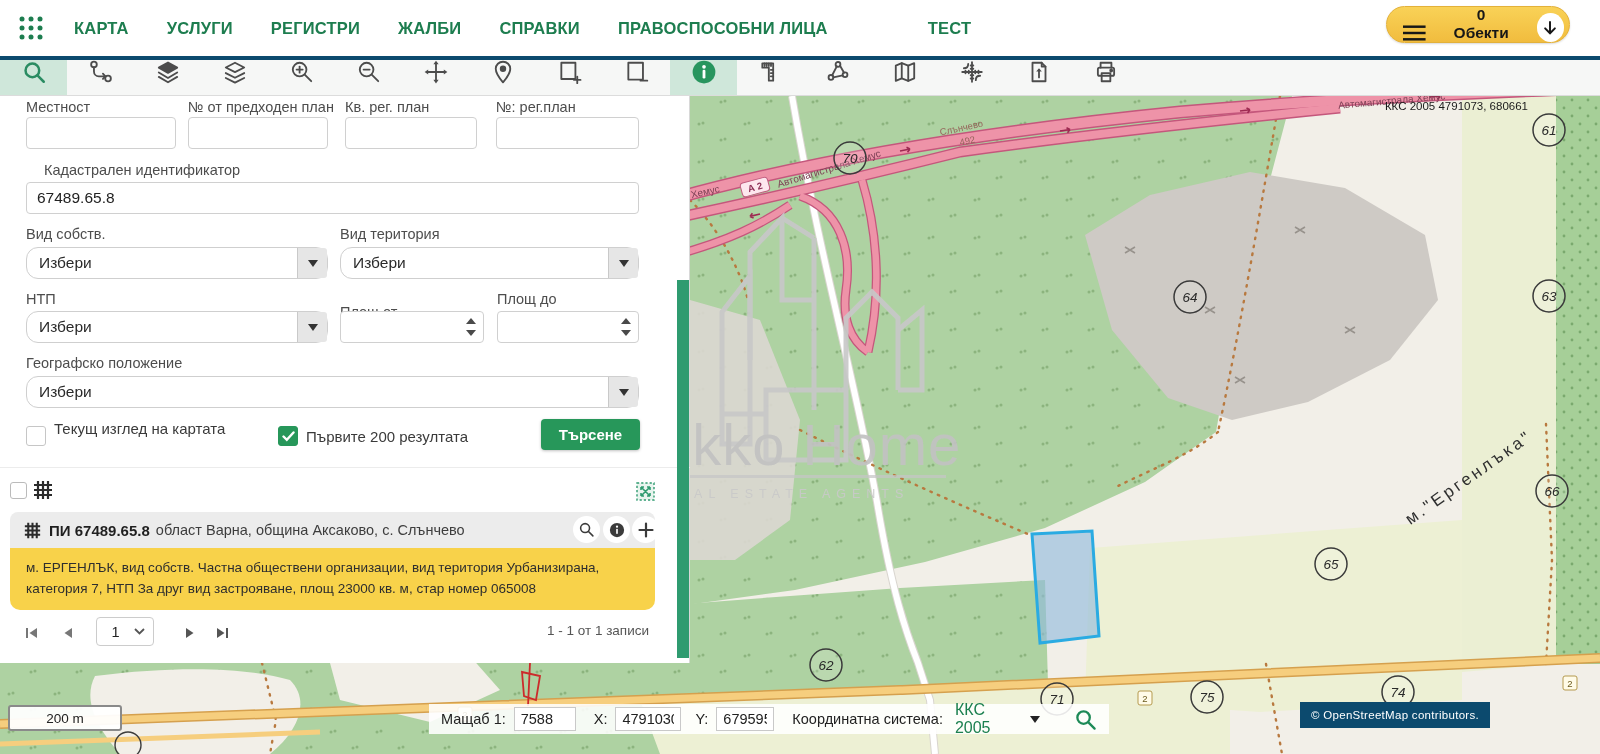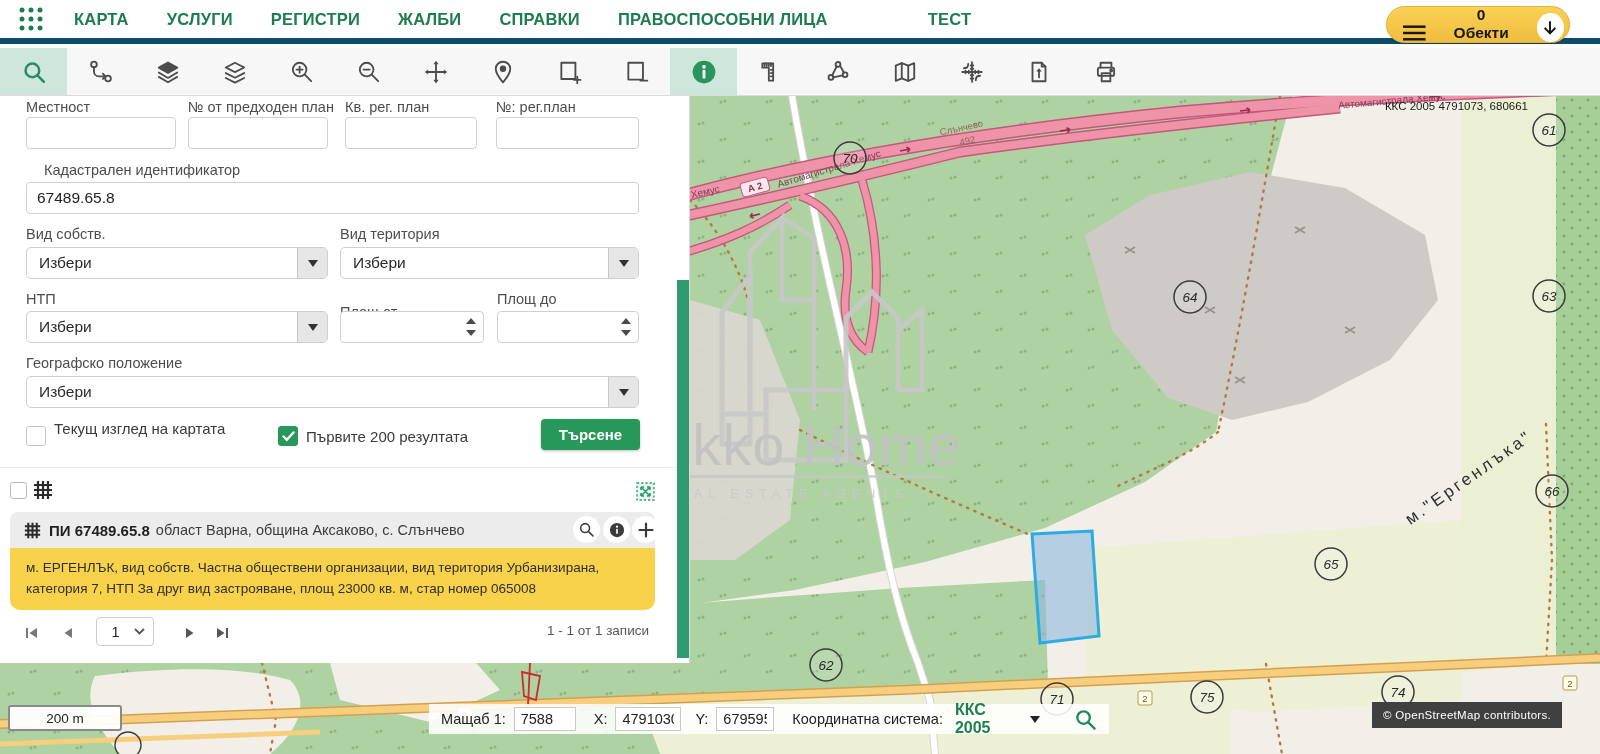--- a/index.html
+++ b/index.html
@@ -1,20 +1,20 @@
 <!DOCTYPE html>
 <html><head>
 <meta charset="utf-8">
 <style>
   * { margin:0; padding:0; box-sizing:border-box; }
   html,body { width:1600px; height:754px; overflow:hidden; background:#fff;
     font-family:"Liberation Sans", sans-serif; }
   
-  #topnav { position:absolute; left:0; top:0; width:1600px; height:44px; background:#fff;
-    border-bottom:6px solid #0c4a6e; display:flex; align-items:center; z-index:30; }
+  #topnav { position:absolute; left:0; top:0; width:1600px; height:60px; background:#fff;
+    border-bottom:4px solid #0c4a6e; display:flex; align-items:center; z-index:30; }
   #apps-grid { margin-left:16px; width:30px; height:30px; cursor:pointer; }
   #nav-list { display:flex; align-items:center; gap:38px; margin-left:28px; }
   .nav-item { color:#1d7d4f; font-weight:bold; font-size:16.5px; letter-spacing:.2px; cursor:pointer; white-space:nowrap; }
   .nav-item:last-child { margin-left:62px; }
   #objects-pill { position:absolute; right:30px; top:6px; height:37px; width:184px; border-radius:19px;
     background:linear-gradient(#f9d257,#f1bc3e); border:1px solid #e3b13a; display:flex; align-items:flex-end;
     padding:0 5px 0 16px; cursor:pointer; box-shadow:0 1px 2px rgba(0,0,0,.15); z-index:31;gap:28px;}
   #objects-pill .label { font-weight:bold; font-size:15.5px; color:#171717; flex:1; text-align:center; }
   #objects-pill .circ { width:29px; height:29px; border-radius:50%; background:#fff; display:flex;
     align-items:center; justify-content:center; }
@@ -26,21 +26,21 @@
   .tool.active { background:#cfe7da; }
   
   #map { position:absolute; left:0; top:96px; z-index:1; }
   
   #panel { position:absolute; left:0; top:96px; width:690px; height:567px; background:#fff;
     border-right:1px solid #d8d8d8; z-index:10; }
   #panel-scroll { position:absolute; right:0; top:184px; width:12px; height:378px; background:#2f9b70; cursor:pointer; }
   .flabel { position:absolute; font-size:14.5px; color:#4d4d4d; white-space:nowrap; }
   .tinput { position:absolute; height:32px; border:1px solid #d0d0d0; border-radius:4px; background:#fff;
     font-size:15.5px; color:#222; padding:0 10px; font-family:inherit; }
-  .dd { position:absolute; height:32px; border:1px solid #cfcfcf; border-radius:5px; background:#fff;
+  .dd { position:absolute; height:32px; border:1px solid #cfcfcf; border-radius:12px; background:#fff;
     display:flex; align-items:center; cursor:pointer; }
   .dd .val { flex:1; font-size:15.5px; color:#2a2a2a; padding-left:12px; }
   .dd .btn { width:30px; height:100%; background:#e6e6e6; border-left:1px solid #c9c9c9;
     border-radius:0 3px 3px 0; display:flex; align-items:center; justify-content:center; }
   .dd .tri { width:0; height:0; border-left:5px solid transparent; border-right:5px solid transparent;
     border-top:7px solid #333; }
   .spin { position:absolute; height:32px; border:1px solid #d0d0d0; border-radius:4px; background:#fff; }
   .spin .arr { position:absolute; right:7px; width:0; height:0; border-left:5px solid transparent;
     border-right:5px solid transparent; cursor:pointer;}
   .spin .up { top:6px; border-bottom:6px solid #4a4a4a; }
@@ -68,25 +68,25 @@
   #pg-summary { position:absolute; right:40px; top:527px; font-size:13.5px; color:#555; }
   
   #scalebar { position:absolute; left:8px; top:705px; width:114px; height:26px; background:rgba(255,255,255,.95);
     border:2px solid #8a8a8a; border-radius:3px; display:flex; align-items:center; justify-content:center;
     font-size:13.5px; color:#222; z-index:12; }
   #statusbar { position:absolute; left:429px; top:704px; width:680px; height:30px; background:rgba(255,255,255,.88);
     display:flex; align-items:center; gap:8px; padding:12px 12px; z-index:12; }
   #statusbar .sl { font-size:14.5px; color:#222; white-space:nowrap; }
   #statusbar input { height:24px; border:1px solid #c9c9c9; background:#fff; font-size:14.5px; color:#222;
     padding:0 6px; font-family:inherit; }
-  #crs-value { color:#1c8050; font-weight:bold; font-size:16px; margin-left:4px; cursor:pointer; }
+  #crs-value { color:#1c8050; font-weight:normal; font-size:16px; margin-left:4px; cursor:pointer; }
   #crs-caret { width:0; height:0; border-left:5px solid transparent; border-right:5px solid transparent;
     border-top:7px solid #222; margin-left:6px; cursor:pointer;}
   #status-search { margin-left:26px; cursor:pointer; display:flex; }
-  #attribution { position:absolute; left:1372px; top:702px; width:190px; height:26px; background:#404040;
+  #attribution { position:absolute; left:1300px; top:702px; width:190px; height:26px; background:#0c4a6e;
     color:#fff; font-size:11.5px; display:flex; align-items:center; justify-content:center; z-index:12;
     letter-spacing:.3px; }
   .small-cb { position:absolute; left:10px; top:386px; width:17px; height:17px; border:1px solid #bbb;
     border-radius:3px; background:#fff; cursor:pointer; }
   #grid-glyph { position:absolute; left:33px; top:384px; cursor:pointer; }
   #expand-glyph { position:absolute; left:636px; top:386px; cursor:pointer; }
 </style>
 </head>
 <body>
 

